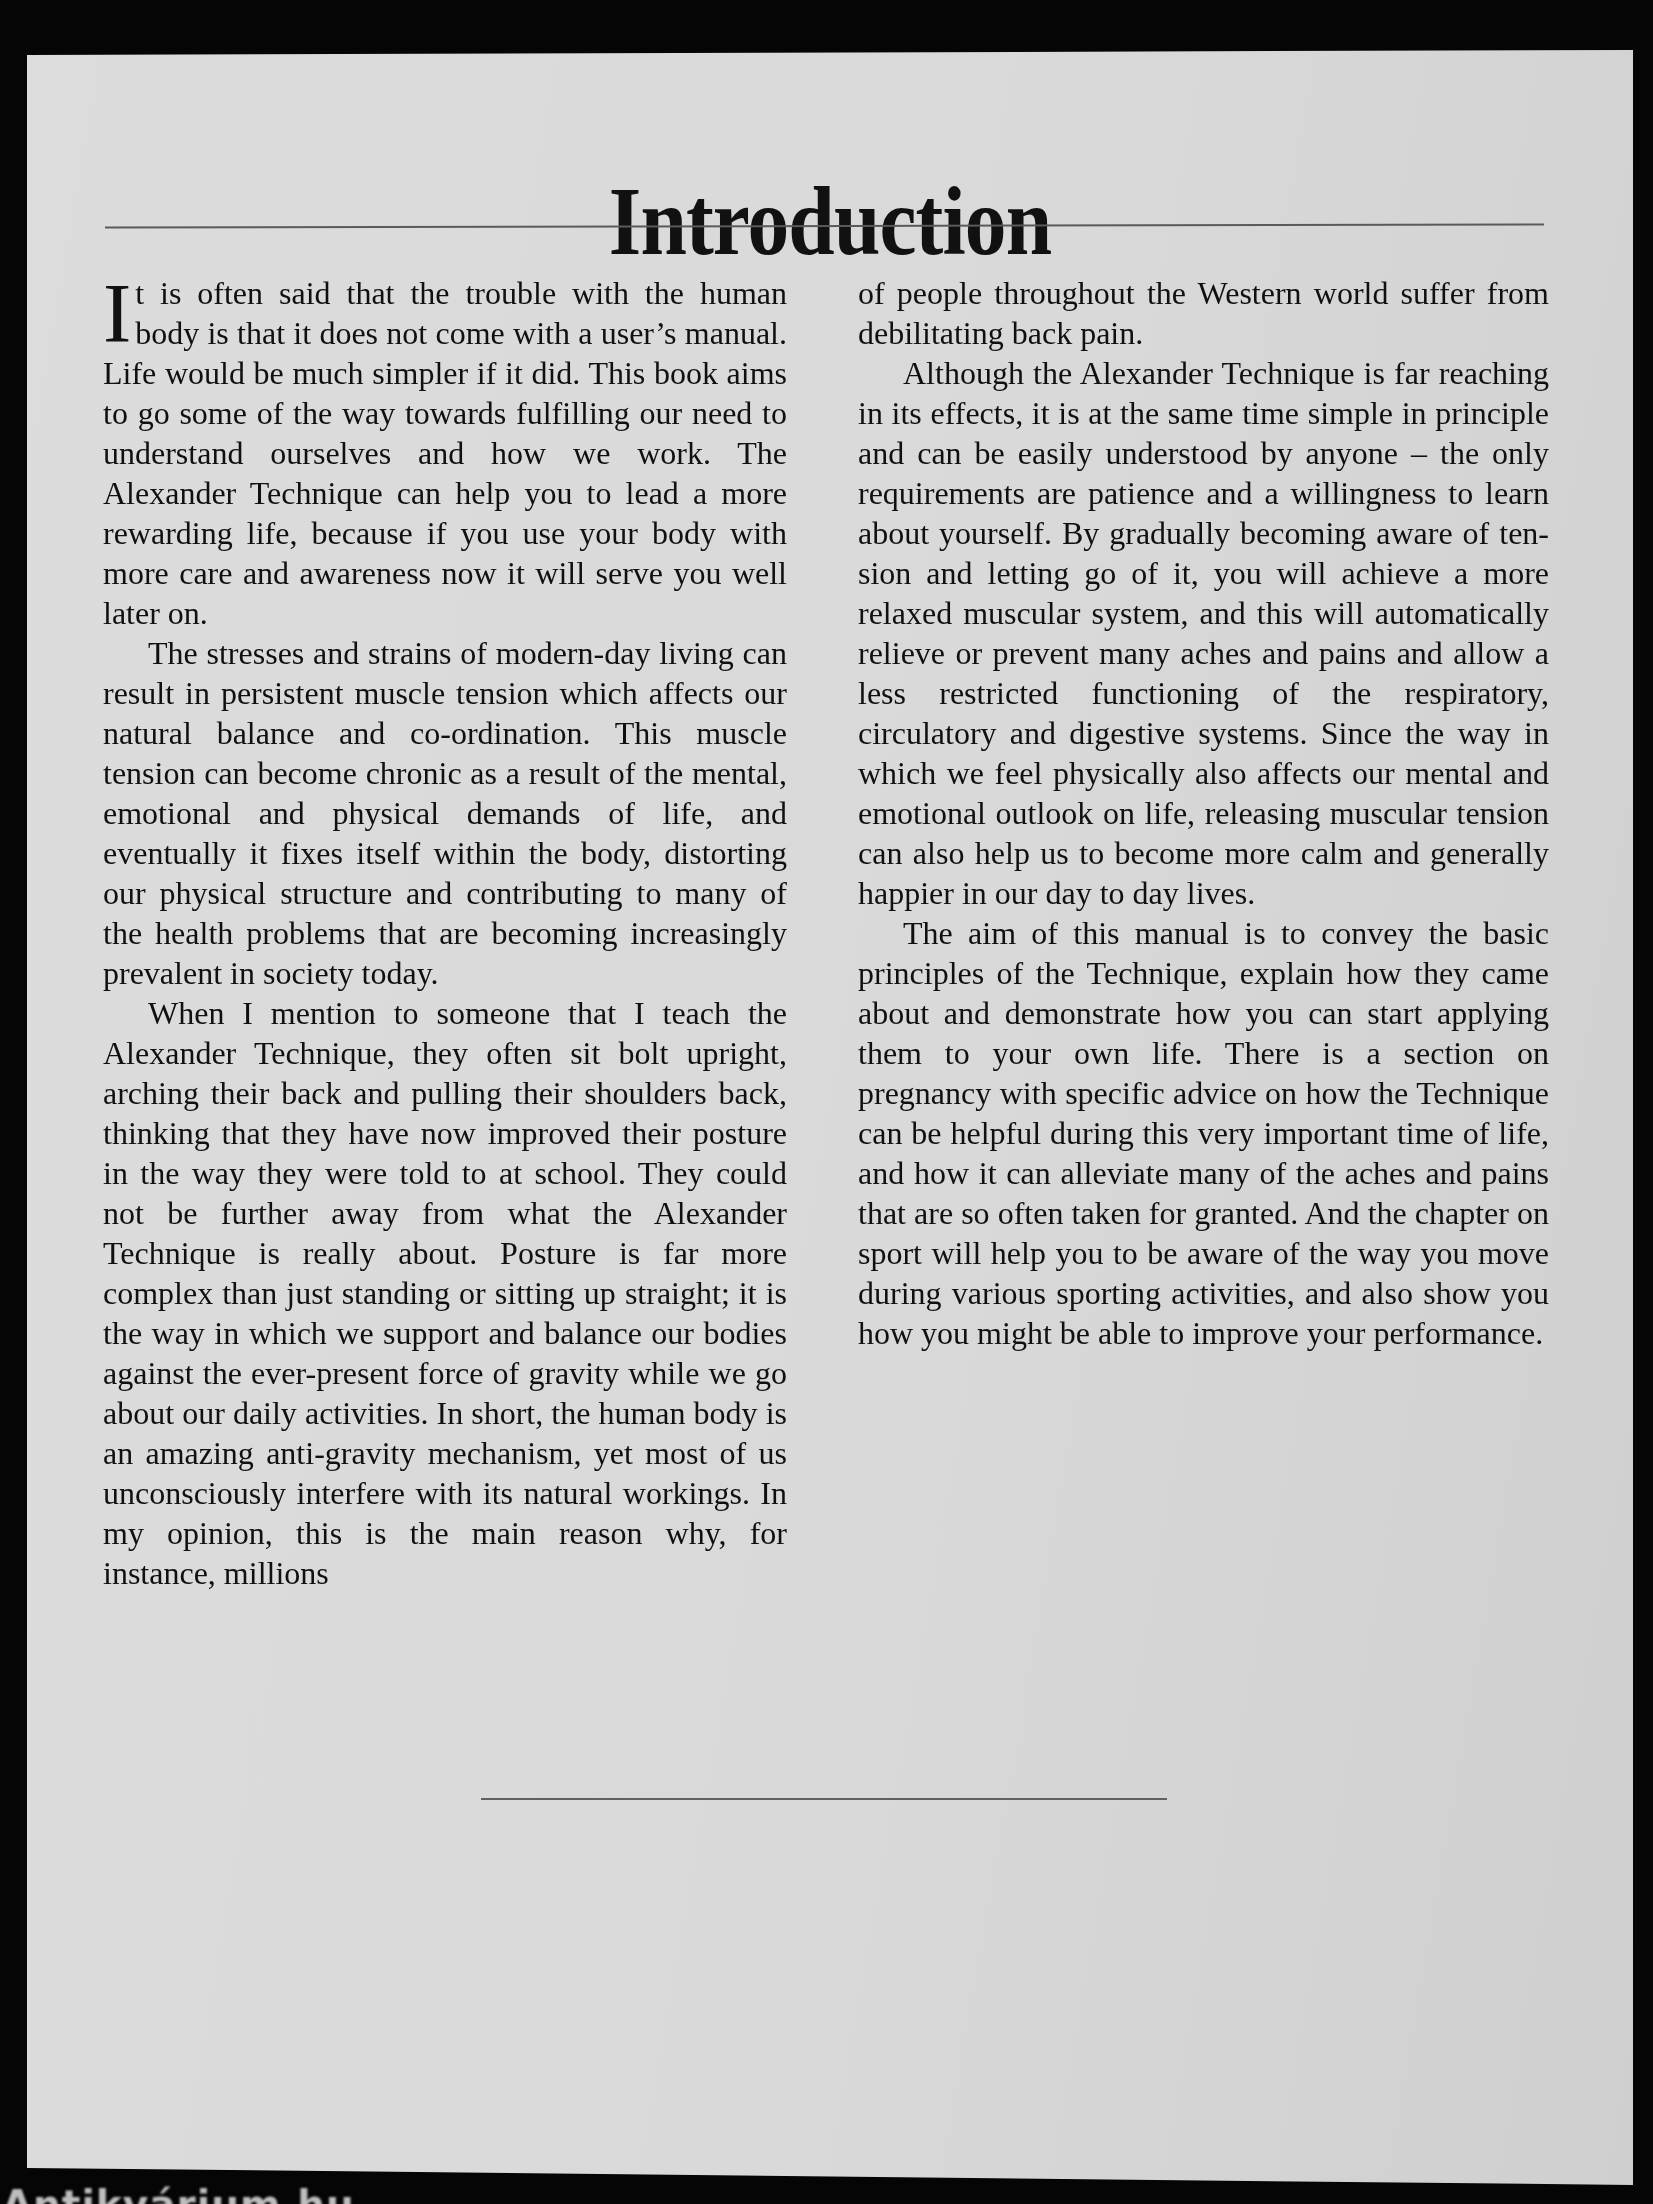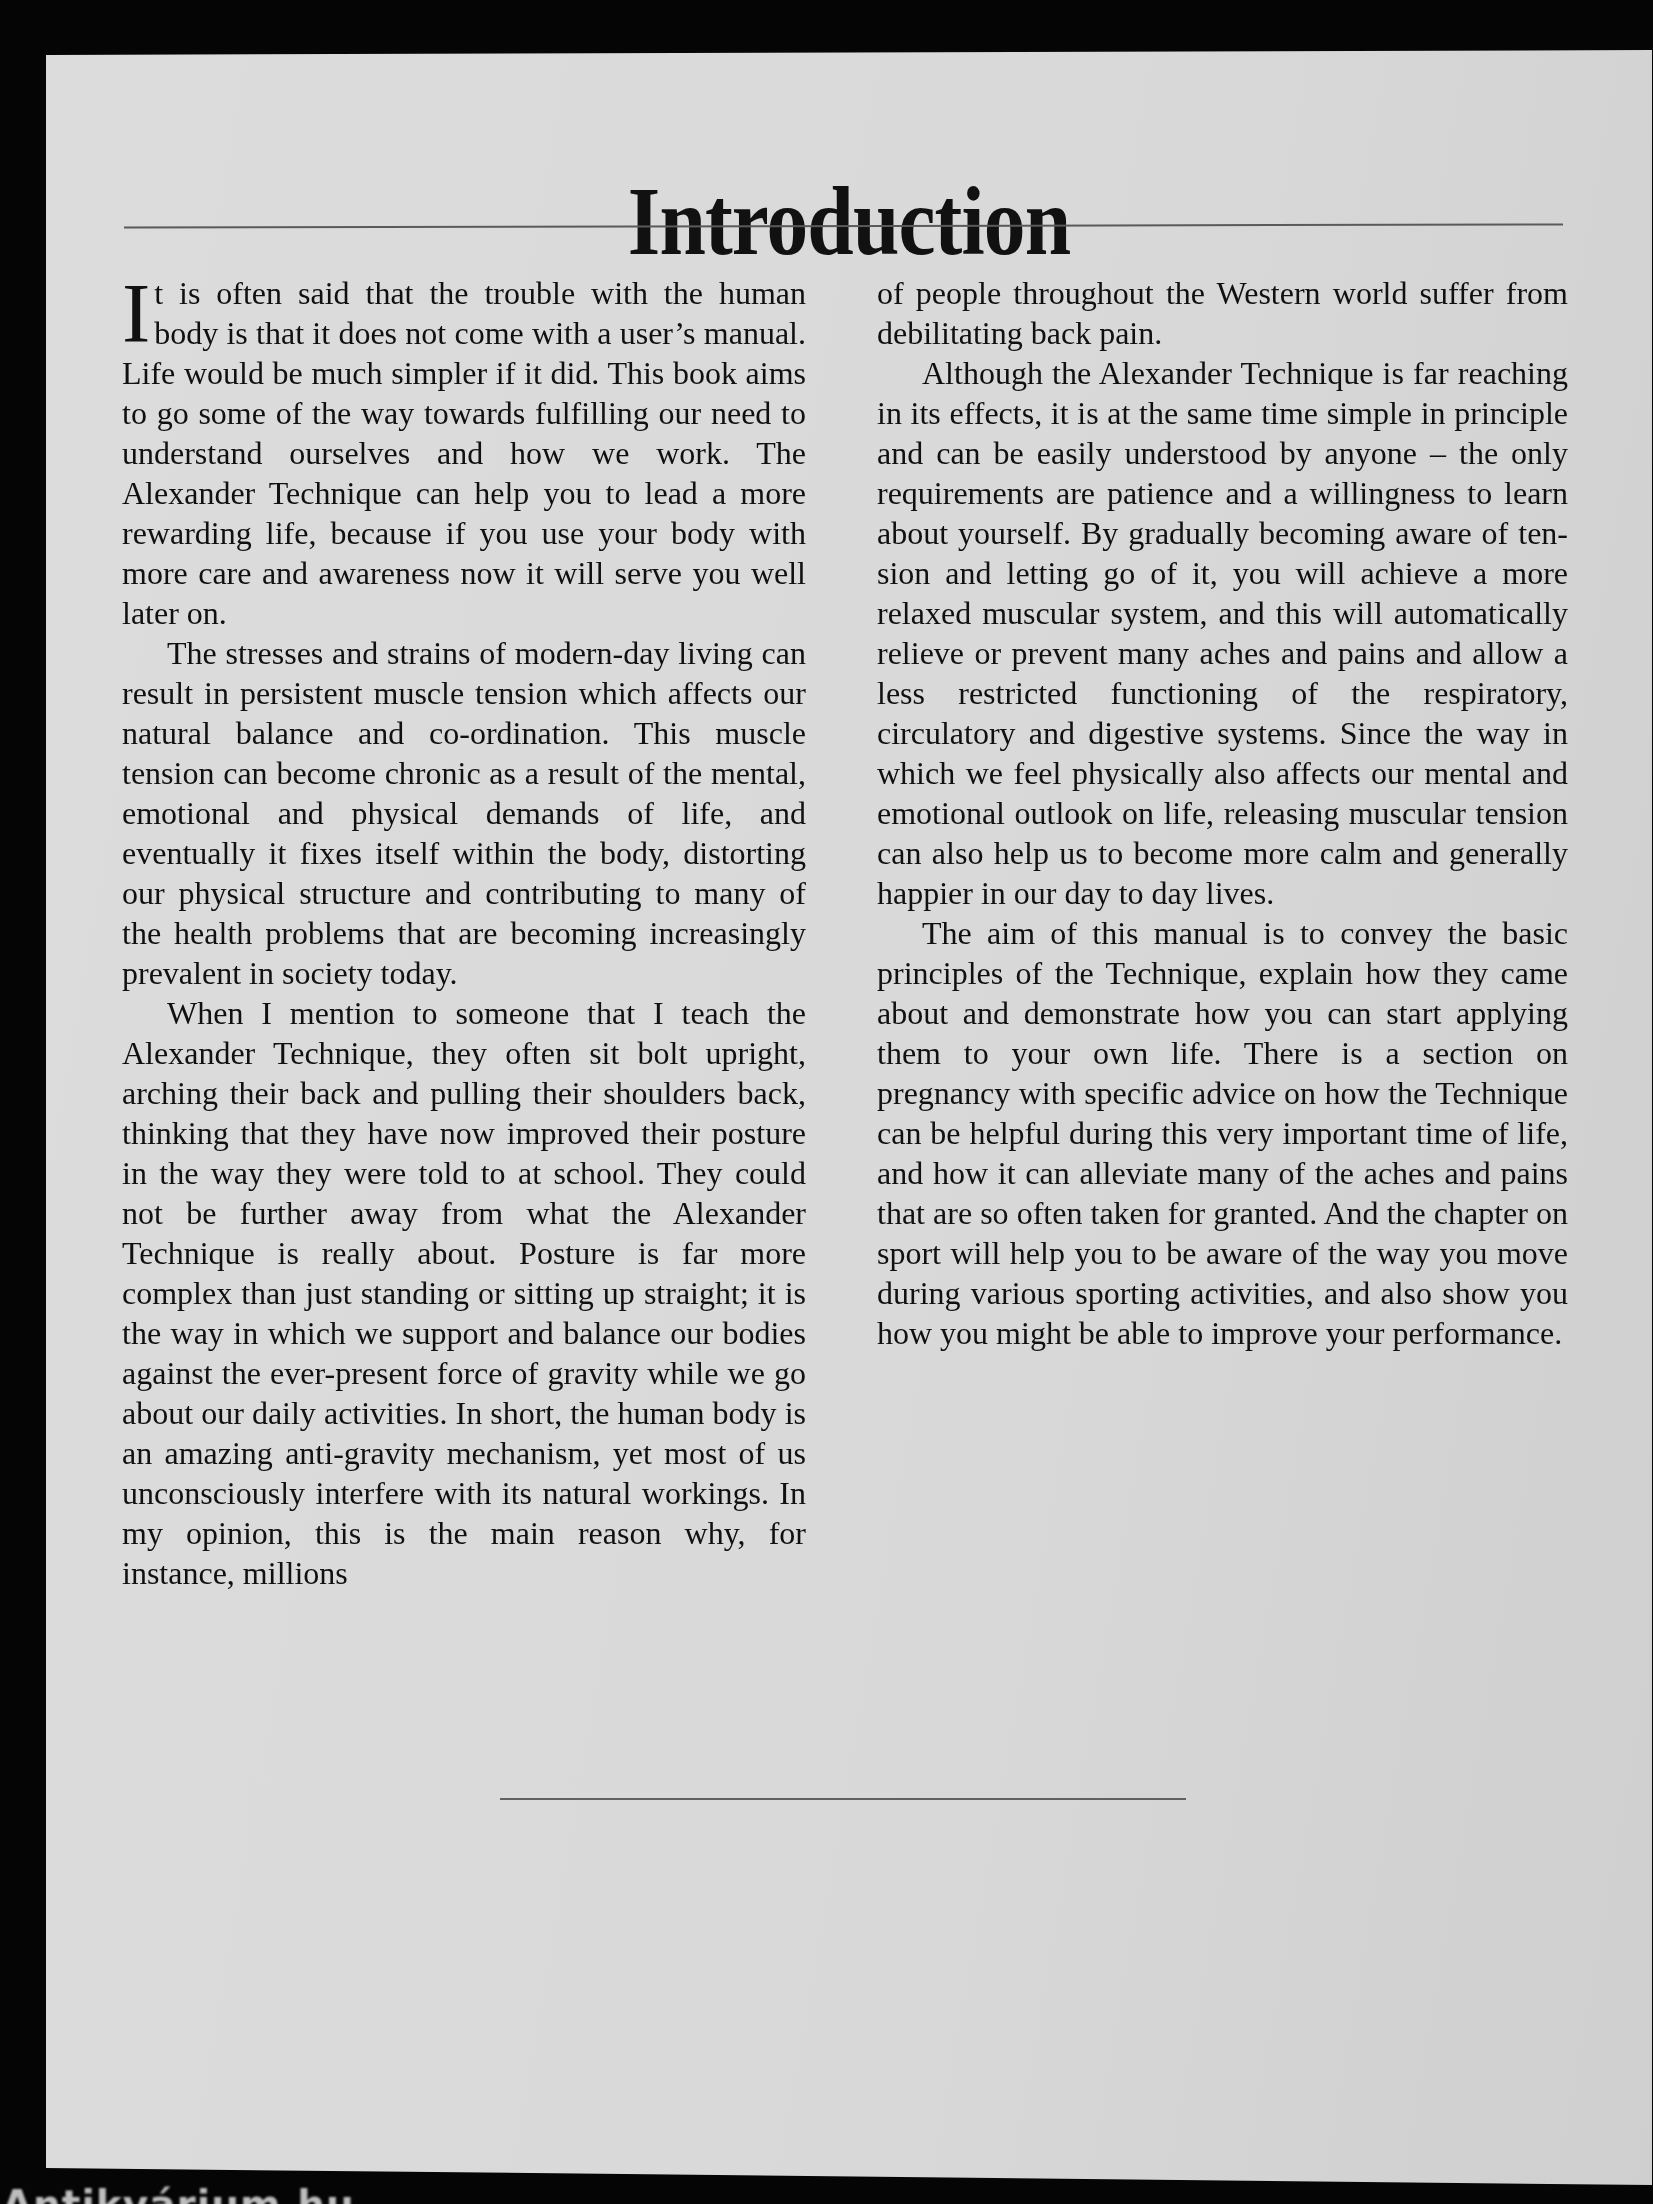--- a/index.html
+++ b/index.html
@@ -5,21 +5,21 @@
   html, body {
     margin: 0;
     padding: 0;
     width: 1654px;
     height: 2205px;
     background: #050505;
     overflow: hidden;
   }
   .page {
     position: absolute;
-    left: 46px;
+    left: 27px;
     top: 50px;
     width: 1606px;
     height: 2135px;
     background: linear-gradient(100deg, #dcdcdc 0%, #d9d9d9 55%, #cfcfcf 100%);
     clip-path: polygon(0 4.9px, 100% 0, 100% 100%, 0 99.2%);
   }
   .title {
     position: absolute;
     left: 0;
     width: 100%;

